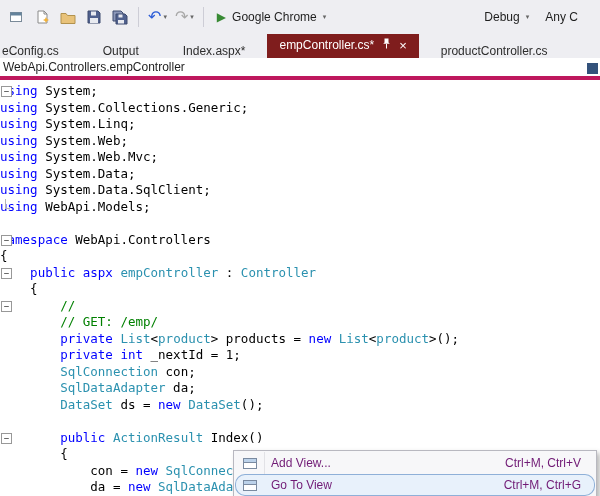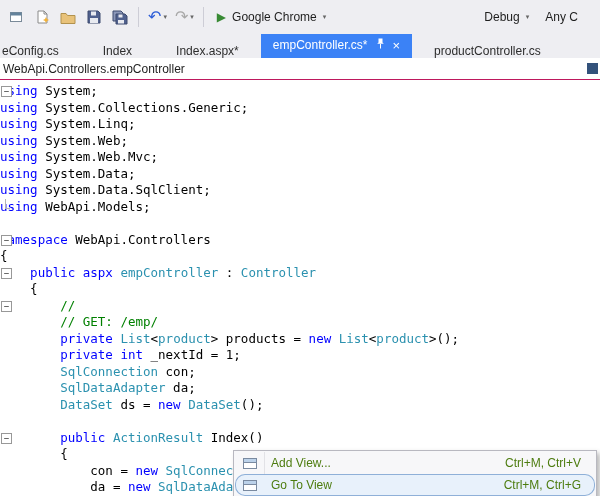--- a/index.html
+++ b/index.html
@@ -31,26 +31,26 @@
   .play { color:#388a34; font-size:12px; line-height:12px; }
   .spacer { width:140px; }
 
   
   .tabbar { height:24px; background:#eeeef2; display:flex; align-items:stretch; }
   .tab {
     display:flex; align-items:flex-end; padding:0 22px; font-size:12px;
     color:#2d2d2d; white-space:nowrap; cursor:default;
   }
   .tab:first-child { padding-left:2px; padding-right:22px; }
-  .tab.active { background:#3b82f6; color:#fff; padding:18px 12px; gap:8px; }
+  .tab.active { background:#7f1d1d; color:#fff; padding:18px 12px; gap:8px; }
   .tab.active .tab-close { font-size:13px; line-height:13px; color:#fff; }
 
   
   .navbar {
-    height:22px; background:#ffffff; border-bottom:1px solid #be185d;
+    height:22px; background:#ffffff; border-bottom:4px solid #be185d;
     display:flex; align-items:center; padding-left:3px; font-size:12px;
     color:#1e1e1e; position:relative;
   }
   .splitbox { position:absolute; right:2px; top:5px; width:11px; height:11px; background:#33527b; }
 
   
   .editor { position:relative; height:416px; background:#fff; padding-top:3px; overflow:hidden; }
   .code-line {
     display:flex; height:16.5px; line-height:16.5px;
     font-family:"DejaVu Sans Mono", monospace; font-size:12.5px;flex-direction:column;
@@ -76,21 +76,21 @@
   .tok-p { color:#000000; }
 
   
   .context-menu {
     position:absolute; left:233px; top:450px; width:364px; z-index:10;
     background:#f7f7f9; border:1px solid #b8b8c0; padding:1px;
     box-shadow:3px 3px 5px rgba(0,0,0,.28);
   }
   .menu-gutter-line { position:absolute; left:30px; top:1px; bottom:1px; width:1px; background:#e2e2e6; }
   .menu-item {
-    height:22px; display:flex; align-items:center; font-size:12px; color:#4d7c0f;
+    height:22px; display:flex; align-items:center; font-size:12px; color:#701a75;
     position:relative; cursor:default;
   }
   .menu-item.selected { background:#e8f1fb; box-shadow:inset 0 0 0 1px #8fb0d8;border-radius:10px; }
   .mi-icon { width:30px; flex:none; display:flex; justify-content:center; align-items:center; }
   .view-glyph { width:14px; height:11px; border:1px solid #7a8aa0; background:#fff; position:relative; }
   .view-glyph::before { content:""; position:absolute; left:0; right:0; top:0; height:3px; background:#bcd2ea; border-bottom:1px solid #7a8aa0; }
   .mi-label { flex:1; padding-left:6px; }
   .mi-shortcut { padding-right:14px; }
 </style>
 </head>
@@ -155,21 +155,21 @@
     <button class="combo">
       <span>Any C</span>
     </button>
   </div>
 
   <div class="tabbar">
     <div class="tab">
       <span>eConfig.cs</span>
     </div>
     <div class="tab">
-      <span>Index</span>
+      <span>Output</span>
     </div>
     <div class="tab">
       <span>Index.aspx*</span>
     </div>
     <div class="tab active">
       <span>empController.cs*</span>
       <span>
         <svg width="9" height="11" viewBox="0 0 9 11">
           <path d="M2.5 0.5h4v4l1.3 1.3H1.2l1.3-1.3z" fill="#ffffff"></path>
           <rect x="4" y="6" width="1" height="4.5" fill="#ffffff"></rect>

